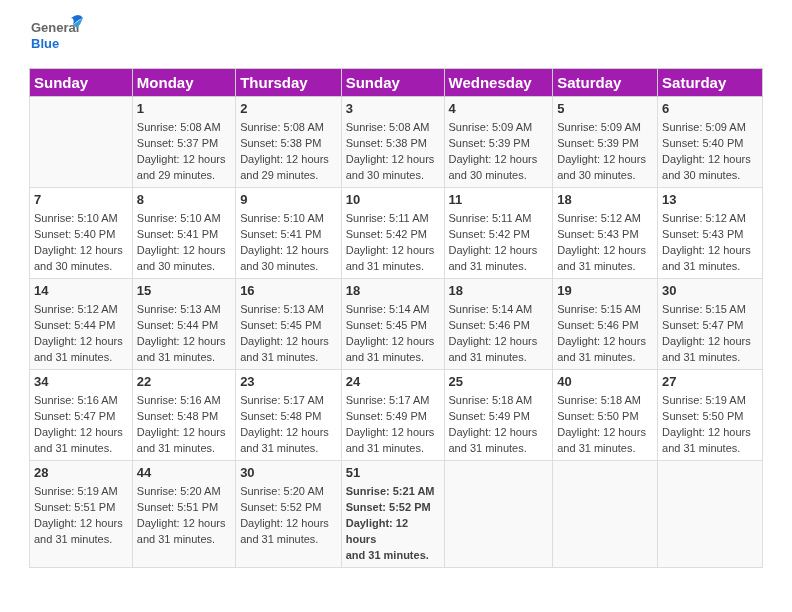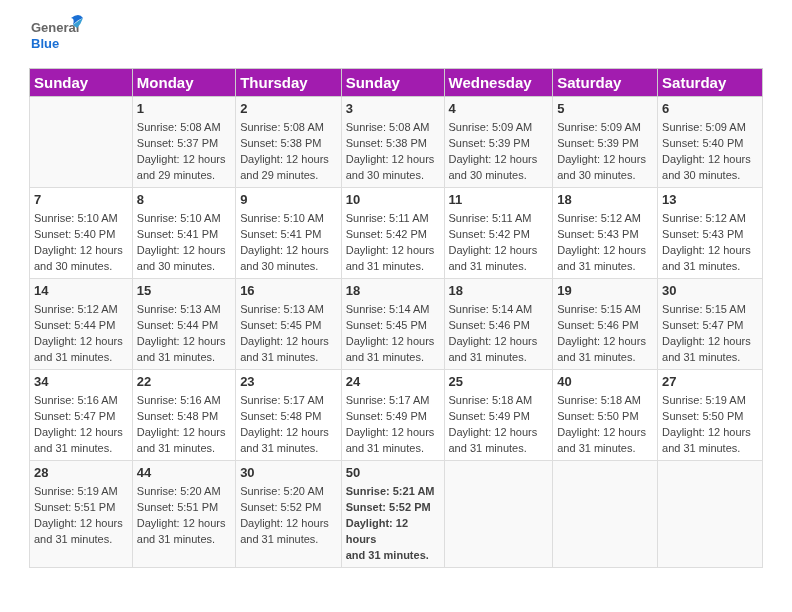--- a/index.html
+++ b/index.html
@@ -334,21 +334,21 @@
 and 31 minutes.</div>
           </td>
           <td>
             <span class="day-num">30</span>
             <div class="day-info" style="white-space: pre-line;">Sunrise: 5:20 AM
 Sunset: 5:52 PM
 Daylight: 12 hours
 and 31 minutes.</div>
           </td>
           <td>
-            <span class="day-num">50</span>
+            <span class="day-num">51</span>
             <div class="day-info" style="white-space: pre-line; font-weight: bold;">Sunrise: 5:21 AM
 Sunset: 5:52 PM
 Daylight: 12 hours
 and 31 minutes.</div>
           </td>
           <td class="empty-cell"></td>
           <td class="empty-cell"></td>
           <td class="empty-cell"></td>
         </tr>
       </tbody>

